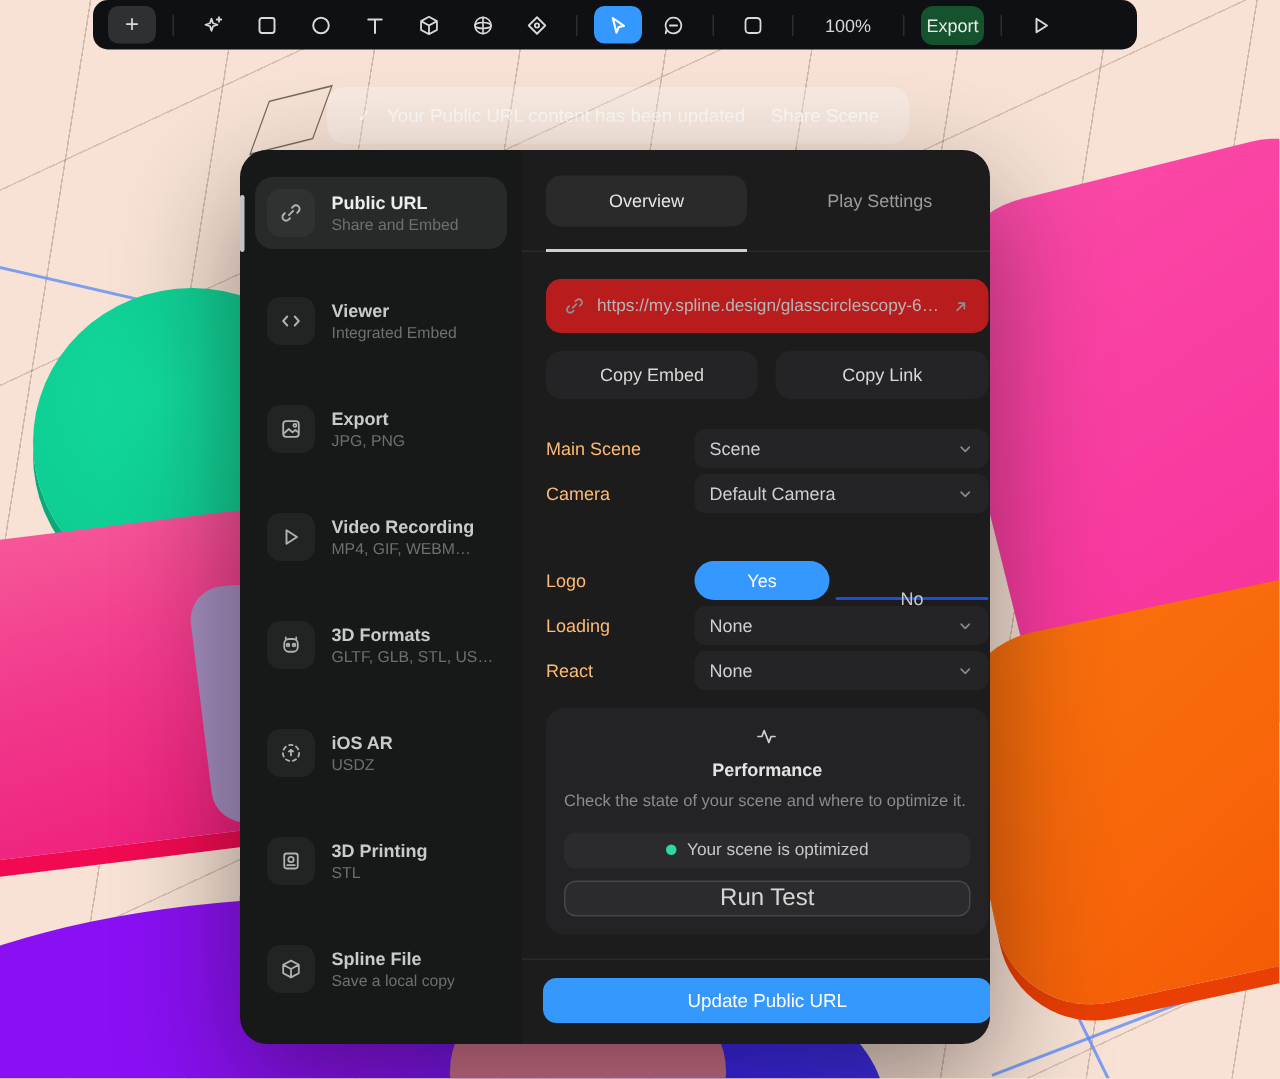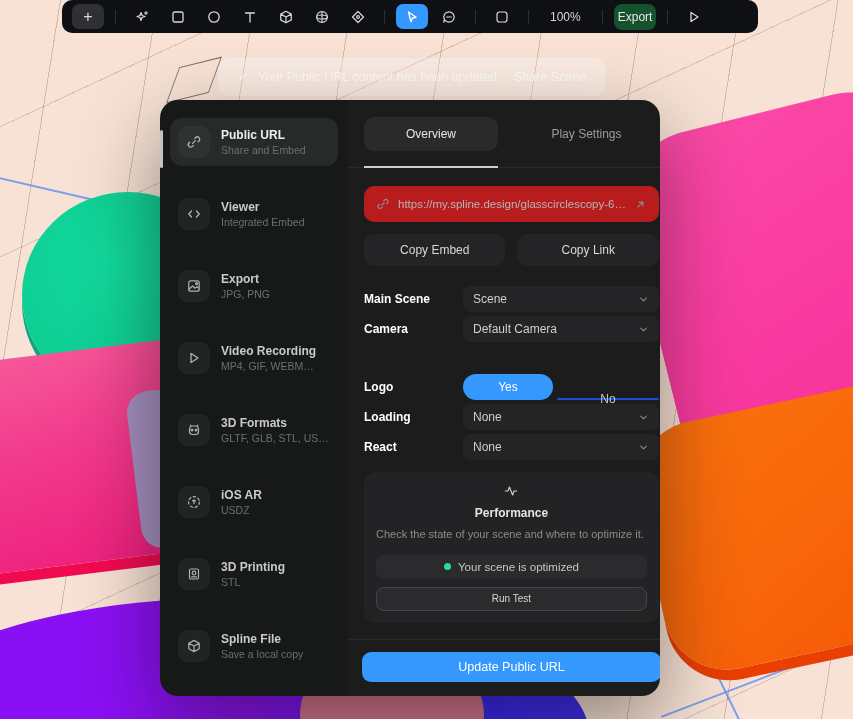--- a/index.html
+++ b/index.html
@@ -85,37 +85,37 @@
   .content { flex:1; padding:18px 16px 0 16px; }
   .url-field { height:36px; background:#b91c1c; border-radius:10px; display:flex; align-items:center;
     padding:0 12px; gap:8px; cursor:pointer; }
   .url-text { flex:1; color:#b5b5b5; font-size:11.5px; white-space:nowrap; overflow:hidden; text-overflow:ellipsis; }
   .copy-row { display:flex; gap:12px; margin-top:12px; }
   .copy-btn { flex:1; height:32px; background:#242427; border-radius:10px; color:#d8d8d8; font-size:12px;
     display:flex; align-items:center; justify-content:center; cursor:pointer; }
   .row { display:flex; align-items:center; margin-top:4px; height:26px; }
   .row.first { margin-top:20px; }
   .row.group-gap { margin-top:32px; }
-  .row-label { width:99px; color:#ffffff; font-size:12px; flex:none;font-weight:bold; }
+  .row-label { width:99px; color:#fdba74; font-size:12px; flex:none; }
   .select { flex:1; height:26px; background:#242427; border-radius:7px; display:flex; align-items:center;
     padding:0 10px; color:#cfcfcf; font-size:12px; cursor:pointer; }
   .select .grow { flex:1; }
   .segmented { flex:1; display:flex; gap:4px; height:26px; }
   .seg-yes { width:90px; background:#3598ff; border-radius:13px; color:#fff; font-size:12px;
     display:flex; align-items:center; justify-content:center; cursor:pointer; }
   .seg-no { flex:1; background:#1d4ed8; border-radius:13px; color:#c9c9c9; font-size:12px;
     display:flex; align-items:center; justify-content:center; cursor:pointer;margin-top:24px; }
   .perf-card { margin-top:12px; background:#232325; border-radius:12px; padding:12px; }
   .perf-head { display:flex; align-items:center; gap:8px; color:#e3e3e3; font-size:12px; font-weight:700;flex-direction:column; }
   .perf-desc { margin-top:7px; color:#8b8b8b; font-size:11px; line-height:1.45; }
   .perf-status { margin-top:12px; height:24px; background:#2b2b2d; border-radius:8px; display:flex;
     align-items:center; justify-content:center; gap:7px; color:#c6c6c6; font-size:11.5px; }
   .green-dot { width:7px; height:7px; border-radius:50%; background:#2ed9a0; }
   .run-btn { margin-top:8px; height:24px; background:#2b2b2d; border:1px solid #46464a; border-radius:8px;
-    display:flex; align-items:center; justify-content:center; color:#d6d6d6; font-size:10px; cursor:pointer; }
+    display:flex; align-items:center; justify-content:center; color:#d6d6d6; font-size:16px; cursor:pointer; }
   .footer { margin-top:auto; border-top:1px solid #2a2a2b; padding:12px 14px 14px 14px; flex:none; }
   .update-btn { height:30px; background:#3598fd; border-radius:9px; color:#fff; font-size:12.5px;
     display:flex; align-items:center; justify-content:center; cursor:pointer; }
   svg { stroke-linecap:round; stroke-linejoin:round; }
 </style>
 </head>
 <body>
 
 <div id="stage">
 

